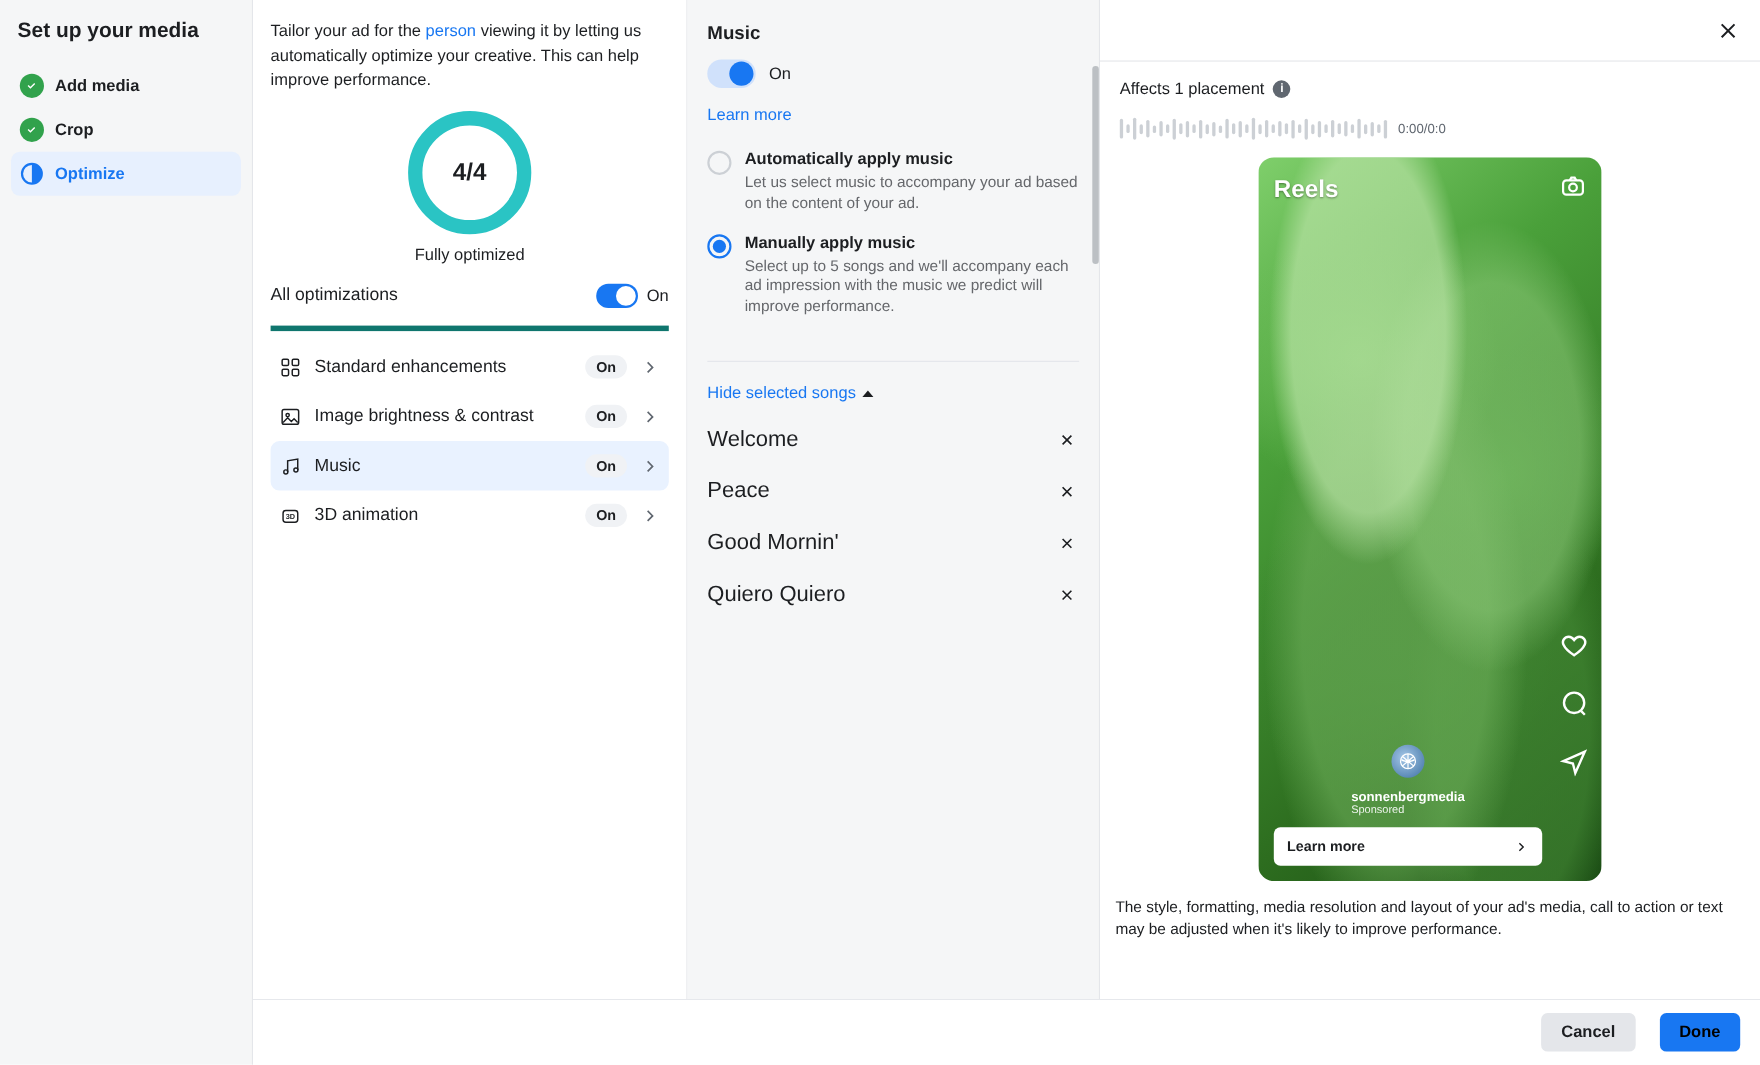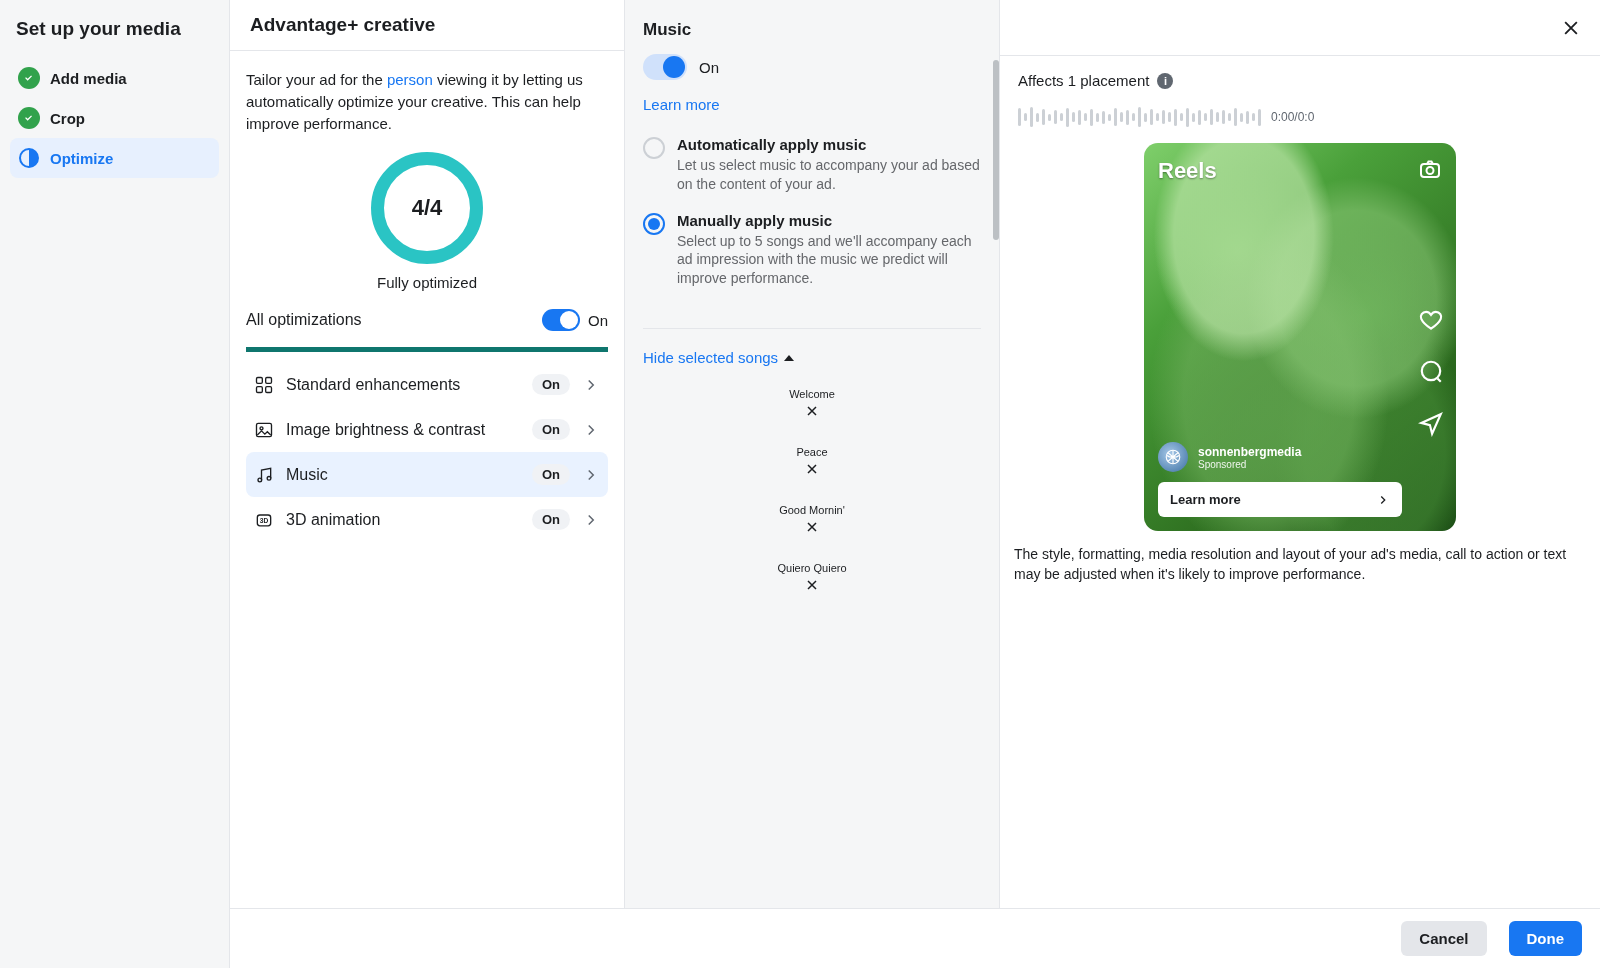--- a/index.html
+++ b/index.html
@@ -59,67 +59,67 @@
 .radio-group { margin-top: 20px; padding-bottom: 22px; border-bottom: 1px solid #e4e6ea; }
 .radio-item { display: flex; gap: 12px; margin-bottom: 18px; cursor: pointer; }
 .radio-circle { width: 22px; height: 22px; border: 2px solid #ccd0d5; border-radius: 50%; flex-shrink: 0; display:flex; align-items:center; justify-content:center; margin-top: 1px; }
 .radio-item.selected .radio-circle { border-color: #1877f2; }
 .radio-item.selected .radio-circle::after { content: ''; width: 12px; height: 12px; background: #1877f2; border-radius: 50%; }
 .radio-label { font-size: 15px; font-weight: 600; }
 .radio-sub { color: #65676b; font-size: 14px; margin-top: 3px; line-height: 1.35; }
 .songs-section { margin-top: 20px; }
 .songs-toggle { color: #1877f2; font-size: 15px; display: flex; align-items: center; gap: 6px; cursor: pointer; margin-bottom: 10px; }
 .tri-up { width: 0; height: 0; border-left: 5px solid transparent; border-right: 5px solid transparent; border-bottom: 6px solid #1c1e21; }
-.song-row { display: flex; align-items: center; justify-content: space-between; padding: 12px 0; font-size: 11px; flex-direction: column; }
+.song-row { display: flex; align-items: center; justify-content: space-between; padding: 12px 0; font-size: 20px; }
 .x-btn { cursor: pointer; width: 22px; height: 22px; display:flex; align-items:center; justify-content:center; }
 .x-btn svg { width: 16px; height: 16px; stroke: #1c1e21; stroke-width: 2.2; fill: none; }
 
 
 .preview { flex: 1; display: flex; flex-direction: column; min-width: 0; }
 .close-header { height: 56px; display: flex; align-items: center; justify-content: flex-end; padding: 0 18px; border-bottom: 1px solid #e4e6ea; }
 .close-header .x-btn svg { width: 20px; height: 20px; }
 .affects-row { display: flex; align-items: center; gap: 8px; padding: 16px 18px 6px; font-size: 15px; }
 .info-circle { width: 16px; height: 16px; background: #606770; border-radius: 50%; color: #fff; font-size: 11px; font-weight: 700; display:flex; align-items:center; justify-content:center; }
 .wave-row { display: flex; align-items: center; gap: 10px; padding: 8px 18px 8px; }
 .wave { display: flex; align-items: center; gap: 3px; height: 28px; }
 .wave span { width: 3px; background: #ccd0d5; border-radius: 2px; }
 .time-text { font-size: 12px; color: #606770; white-space: nowrap; }
-.reel { width: 312px; height: 388px; border-radius: 14px; margin: 4px auto 0; position: relative; overflow: hidden; background:
+.reel { width: 312px; height: 658px; border-radius: 14px; margin: 4px auto 0; position: relative; overflow: hidden; background:
   radial-gradient(circle at 30% 28%, #6fbf5a 0, transparent 24%),
   radial-gradient(circle at 70% 44%, #4a9a3a 0, transparent 28%),
   radial-gradient(circle at 40% 68%, #3a7f2d 0, transparent 30%),
   linear-gradient(140deg, #7fcf6b 0%, #4aa03a 30%, #2d6d1f 70%, #184812 100%);
 }
 .reel::before, .reel::after {
   content:''; position:absolute; background: repeating-linear-gradient(40deg, rgba(255,255,255,0) 0 4px, rgba(255,255,255,0.08) 4px 6px);
 }
 .reel::before { inset:0; background: radial-gradient(ellipse at 32% 24%, rgba(190,230,170,0.65) 0 70px, transparent 90px),
   radial-gradient(ellipse at 68% 40%, rgba(140,200,120,0.55) 0 80px, transparent 110px),
   radial-gradient(ellipse at 40% 66%, rgba(110,175,90,0.6) 0 85px, transparent 120px),
   radial-gradient(ellipse at 74% 80%, rgba(70,140,55,0.6) 0 70px, transparent 100px); }
 .reel-top { position: absolute; top: 14px; left: 14px; right: 14px; display: flex; justify-content: space-between; align-items: center; color: #fff; }
 .reel-title { font-size: 22px; font-weight: 800; text-shadow: 0 1px 2px rgba(0,0,0,.4); }
 .cam-icon svg { width: 24px; height: 24px; stroke: #fff; fill: none; stroke-width: 2; }
 .reel-actions { position: absolute; right: 12px; bottom: 90px; display: flex; flex-direction: column; gap: 22px; color: #fff; }
 .reel-actions svg { width: 26px; height: 26px; stroke: #fff; fill: none; stroke-width: 2; }
 .reel-bottom { position: absolute; bottom: 14px; left: 14px; right: 54px; }
-.reel-user-row { display: flex; align-items: center; gap: 10px; color: #fff; margin-bottom: 10px; }
+.reel-user-row { display: flex; align-items: center; gap: 10px; color: #fff; margin-bottom: 10px; flex-direction: column; }
 .avatar { width: 30px; height: 30px; border-radius: 50%; background: radial-gradient(circle at 40% 40%, #a6c8e8, #3b6fa1); display:flex; align-items:center; justify-content:center; }
 .avatar svg { width: 18px; height: 18px; stroke:#fff; fill:none; stroke-width:1.5; }
 .user-name { font-size: 12px; font-weight: 700; }
 .user-sub { font-size: 10px; opacity: .9; }
 .cta { background: #fff; border-radius: 6px; padding: 10px 12px; display: flex; align-items: center; justify-content: space-between; font-size: 13px; font-weight: 600; cursor: pointer; }
 .cta svg { width: 14px; height: 14px; stroke: #1c1e21; fill: none; stroke-width: 2.2; }
 .preview-note { font-size: 14px; line-height: 1.4; color: #1c1e21; padding: 14px 6px 10px 14px; }
 
 
 .footer { border-top: 1px solid #e4e6ea; display: flex; justify-content: flex-end; gap: 22px; padding: 12px 18px; background: #fff; position: fixed; bottom: 0; left: 230px; right: 0; }
 .btn { font-size: 15px; font-weight: 600; padding: 9px 18px; border-radius: 6px; border: none; cursor: pointer; }
 .btn-secondary { background: #e4e6ea; color: #1c1e21; }
-.btn-primary { background: #1877f2; color: #ffffff; }
+.btn-primary { background: #1877f2; color: #000000; }
 .preview-body { flex:1; overflow:hidden; display:flex; flex-direction:column; padding-bottom:76px; }
 </style>
 </head>
 <body>
 
 <div class="app">
 
   <div class="sidebar">
     <div class="sidebar-title">Set up your media</div>
     <div class="step">
@@ -143,23 +143,20 @@
         <svg viewBox="0 0 22 22">
             <circle cx="11" cy="11" r="9" fill="none" stroke="#1877f2" stroke-width="2"></circle>
             <path d="M11 2 A9 9 0 0 1 11 20 Z" fill="#1877f2"></path>
           </svg>
       </div>
       <div class="step-label">Optimize</div>
     </div>
   </div>
 
   <div class="main">
-    <div class="header">
-      <div class="header-title">Advantage+ creative</div>
-    </div>
     <div class="main-body">
       <div class="intro">
         <span>Tailor your ad for the </span><a class="link">person</a><span> viewing it by letting us automatically optimize your creative. This can help improve performance.</span>
       </div>
       <div class="ring-wrap">
         <div class="ring">
           <div class="ring-text">4/4</div>
         </div>
         <div class="ring-caption">Fully optimized</div>
       </div>

